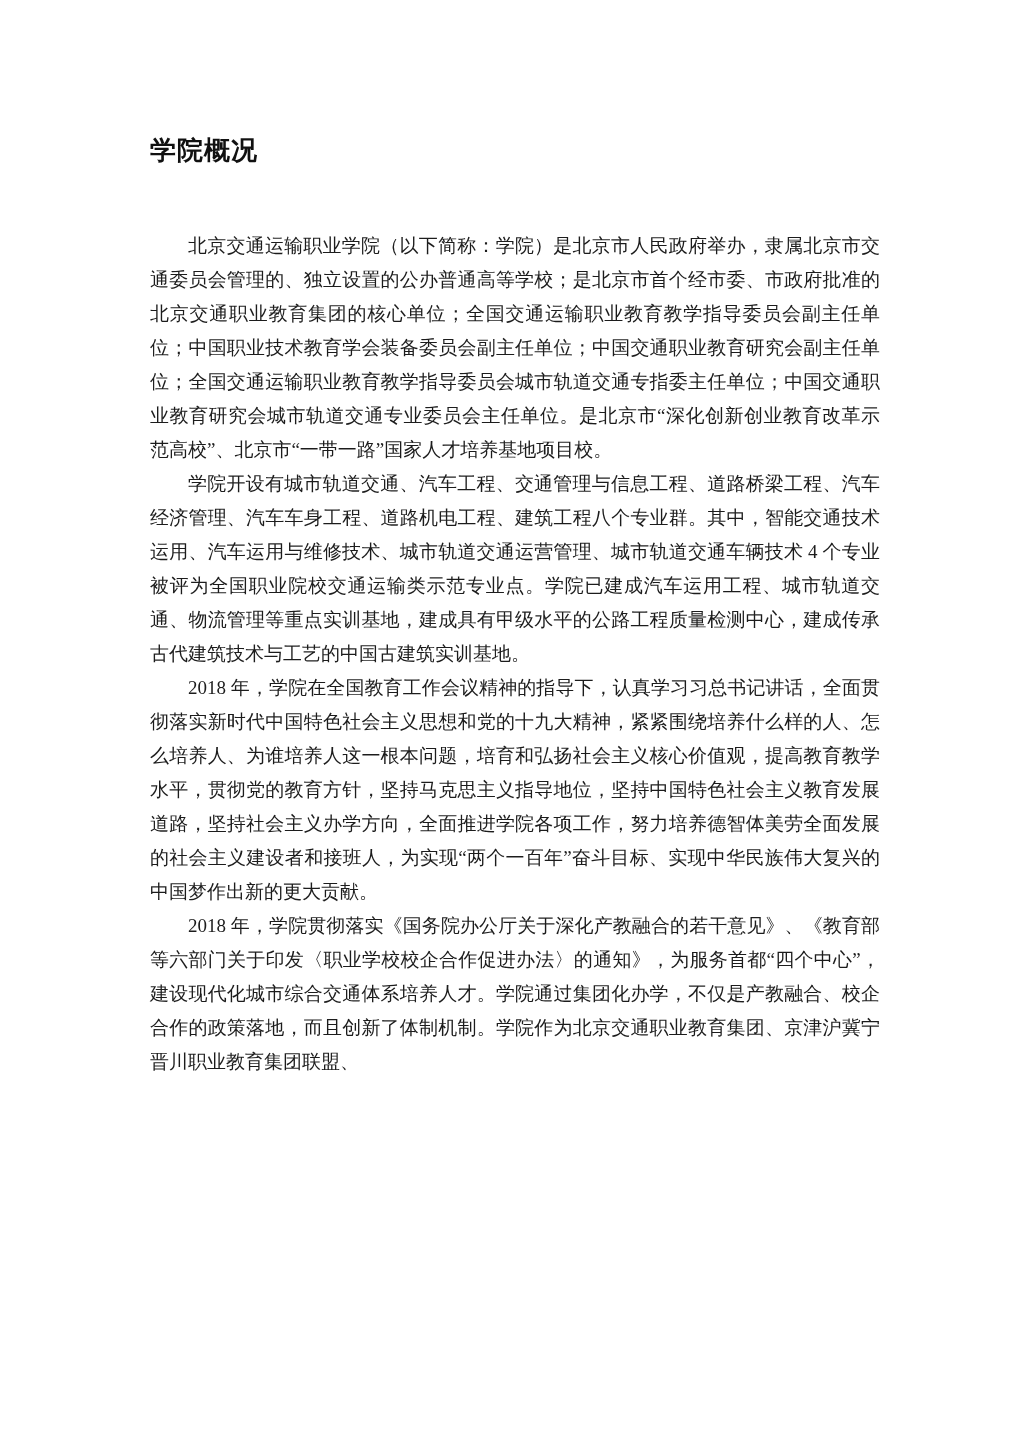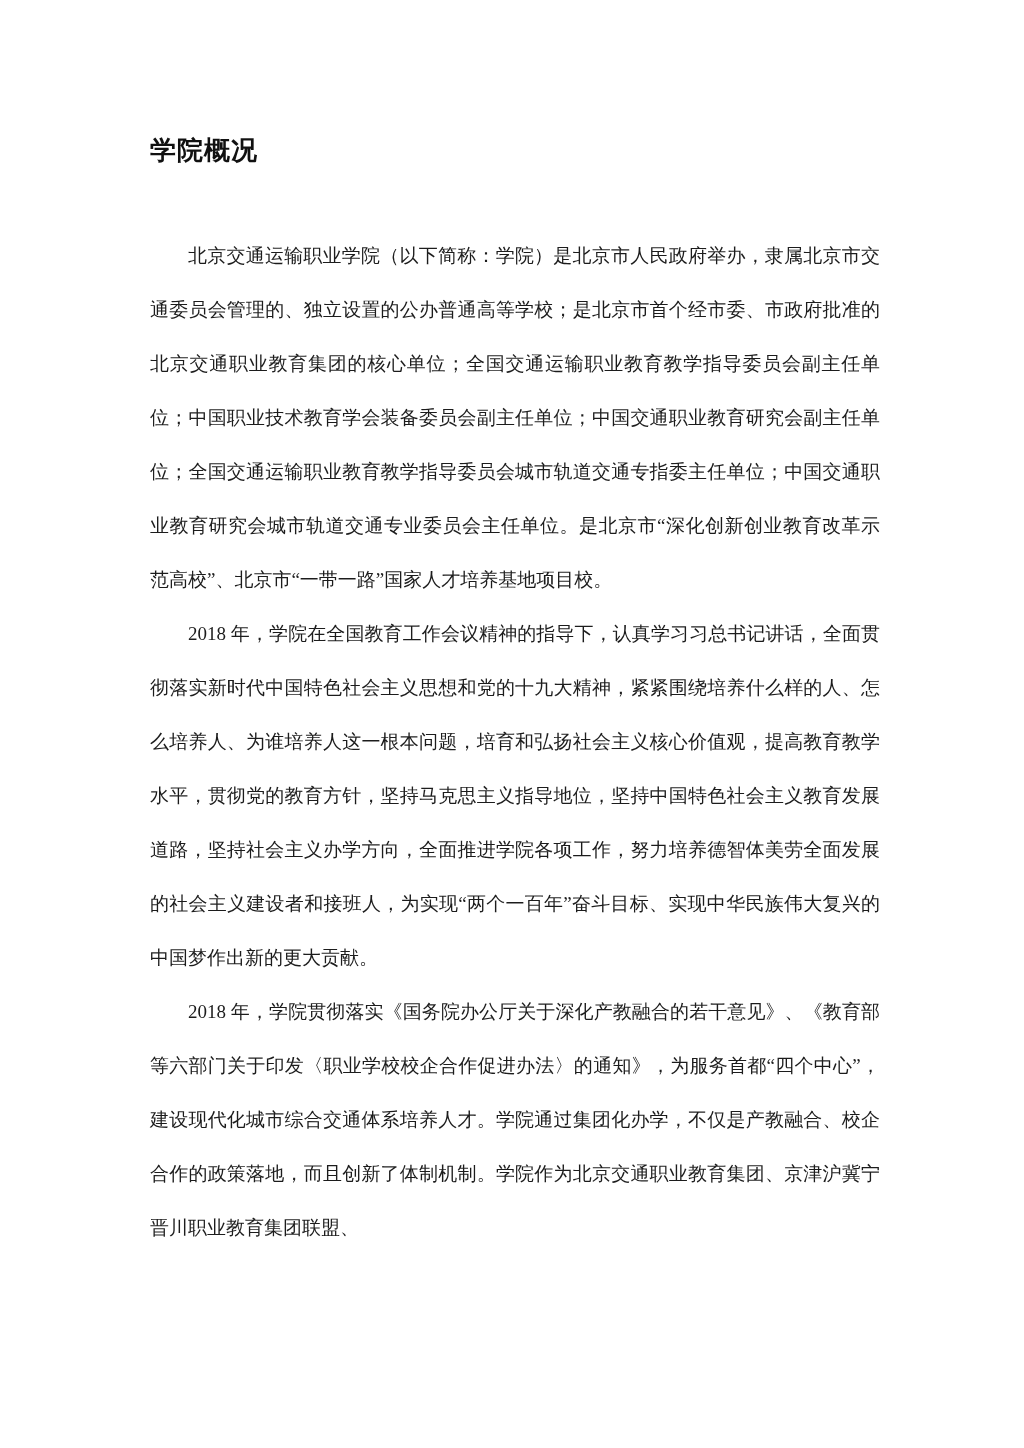--- a/index.html
+++ b/index.html
@@ -29,21 +29,21 @@
   }
   .body-text {
     position: absolute;
     left: 150px;
     top: 229px;
     width: 730px;
   }
   .body-text p {
     margin: 0;
     font-size: 19px;
-    line-height: 54px;
+    line-height: 34px;
     text-align: justify;
     text-justify: inter-character;
     text-indent: 2em;
     word-break: break-all;
   }
   .page-footer {
     position: absolute;
     left: 0;
     right: 0;
     top: 1324px;
@@ -54,20 +54,21 @@
 </style>
 </head>
 <body>
 
 <div class="page">
 
   <h1 class="doc-title">学院概况</h1>
 
   <div class="body-text">
     <p>北京交通运输职业学院（以下简称：学院）是北京市人民政府举办，隶属北京市交通委员会管理的、独立设置的公办普通高等学校；是北京市首个经市委、市政府批准的北京交通职业教育集团的核心单位；全国交通运输职业教育教学指导委员会副主任单位；中国职业技术教育学会装备委员会副主任单位；中国交通职业教育研究会副主任单位；全国交通运输职业教育教学指导委员会城市轨道交通专指委主任单位；中国交通职业教育研究会城市轨道交通专业委员会主任单位。是北京市“深化创新创业教育改革示范高校”、北京市“一带一路”国家人才培养基地项目校。</p>
+    <p>学院开设有城市轨道交通、汽车工程、交通管理与信息工程、道路桥梁工程、汽车经济管理、汽车车身工程、道路机电工程、建筑工程八个专业群。其中，智能交通技术运用、汽车运用与维修技术、城市轨道交通运营管理、城市轨道交通车辆技术 4 个专业被评为全国职业院校交通运输类示范专业点。学院已建成汽车运用工程、城市轨道交通、物流管理等重点实训基地，建成具有甲级水平的公路工程质量检测中心，建成传承古代建筑技术与工艺的中国古建筑实训基地。</p>
     <p>2018 年，学院在全国教育工作会议精神的指导下，认真学习习总书记讲话，全面贯彻落实新时代中国特色社会主义思想和党的十九大精神，紧紧围绕培养什么样的人、怎么培养人、为谁培养人这一根本问题，培育和弘扬社会主义核心价值观，提高教育教学水平，贯彻党的教育方针，坚持马克思主义指导地位，坚持中国特色社会主义教育发展道路，坚持社会主义办学方向，全面推进学院各项工作，努力培养德智体美劳全面发展的社会主义建设者和接班人，为实现“两个一百年”奋斗目标、实现中华民族伟大复兴的中国梦作出新的更大贡献。</p>
     <p>2018 年，学院贯彻落实《国务院办公厅关于深化产教融合的若干意见》、《教育部等六部门关于印发〈职业学校校企合作促进办法〉的通知》，为服务首都“四个中心”，建设现代化城市综合交通体系培养人才。学院通过集团化办学，不仅是产教融合、校企合作的政策落地，而且创新了体制机制。学院作为北京交通职业教育集团、京津沪冀宁晋川职业教育集团联盟、</p>
   </div>
 
   <div class="page-footer">
     <span>1</span>
   </div>
 
 </div>
 

